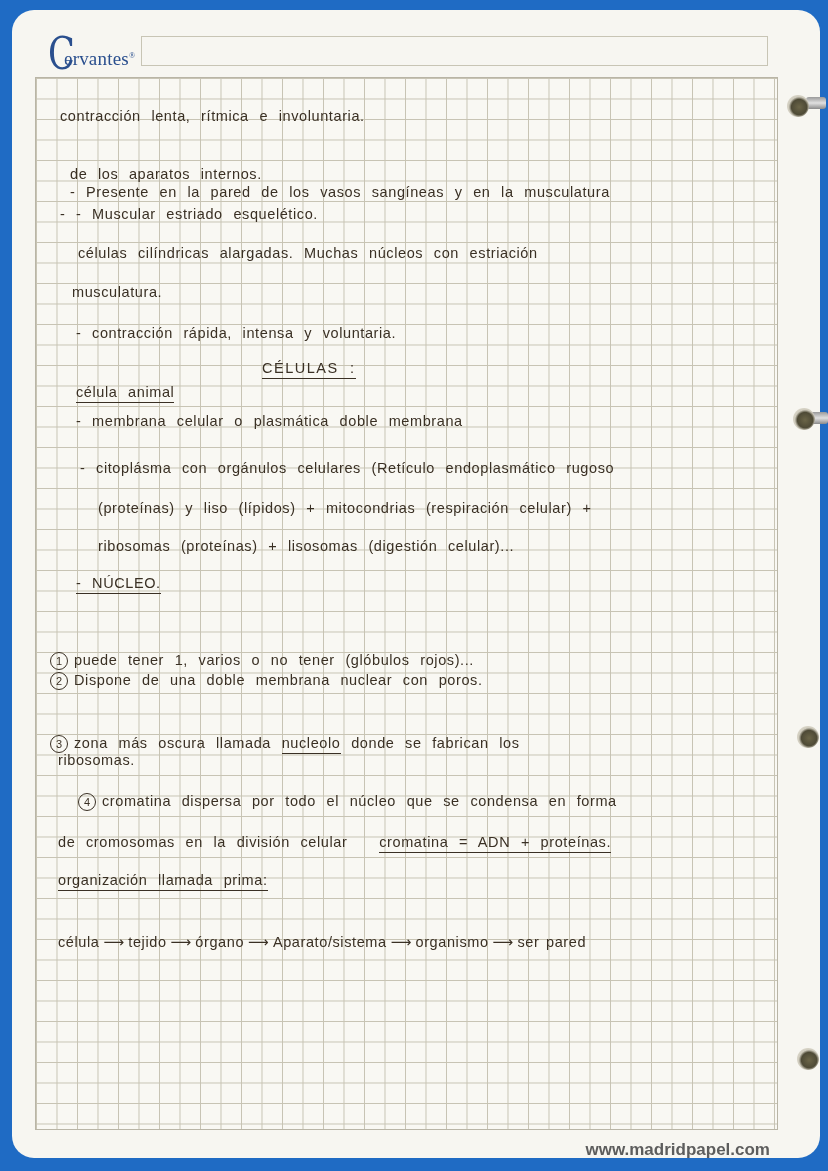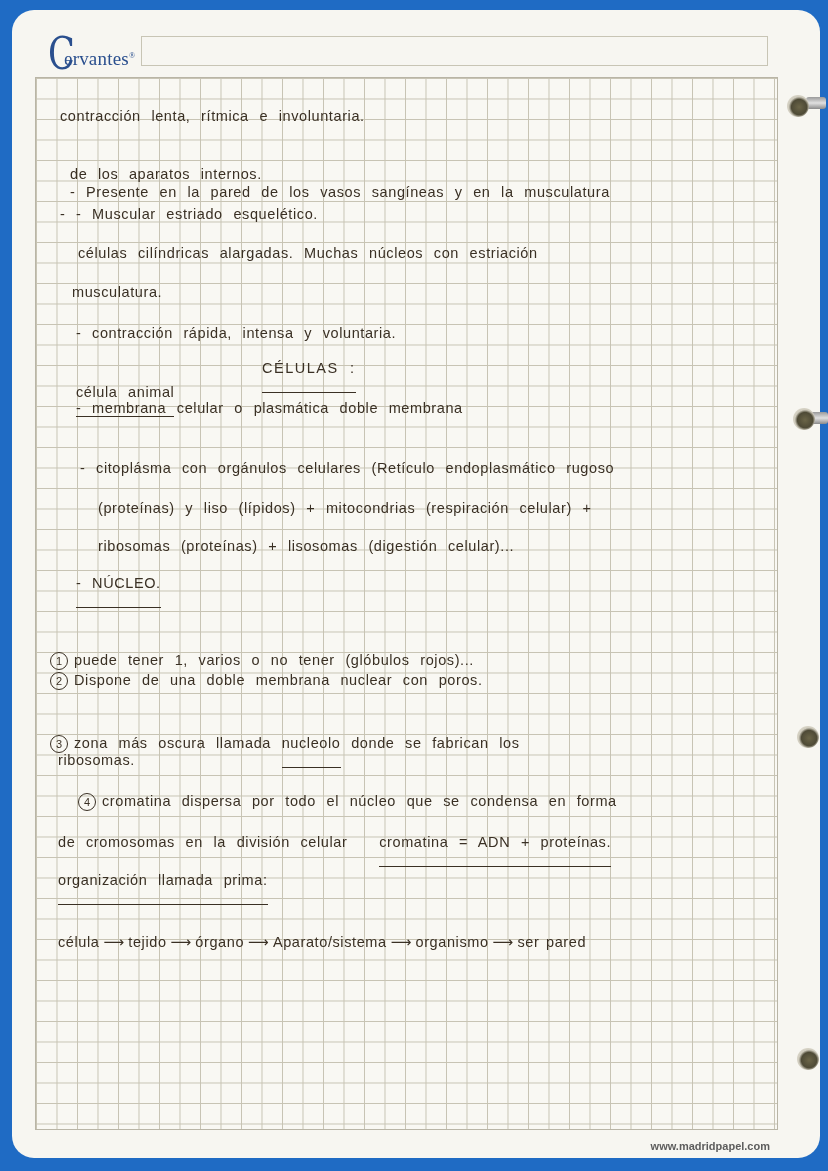--- a/index.html
+++ b/index.html
@@ -34,40 +34,40 @@
     position:absolute; left:23px; top:67px; width:741px; height:1051px;
     border:1px solid #b9b5a6;
     background-color:#f9f8f3;
     background-image:
       linear-gradient(to right, #c7c3b3 1px, transparent 1px),
       linear-gradient(to bottom, #c7c3b3 1px, transparent 1px);
     background-size:20.5px 20.5px;
   }
   .footer-url {
     position:absolute; right:50px; top:1130px;
-    font-family:"Liberation Sans", sans-serif; font-size:11px; font-weight:bold; color:#5d5d5d;
+    font-family:"Liberation Sans", sans-serif; font-size:17px; font-weight:bold; color:#5d5d5d;
   }
   .ring {
     position:absolute; width:22px; height:22px; border-radius:50%;
     background:radial-gradient(circle at 55% 55%, #6b6548 0%, #4e4a36 45%, #cfcbbd 60%, #eeeadf 100%);
   }
   .ring-arm {
     position:absolute; height:12px; width:20px; background:linear-gradient(#9a9a9a,#e0e0e0,#8a8a8a);
     border-radius:3px;
   }
   .hw {
     position:absolute;
     font-family:"Liberation Sans", sans-serif;
     color:#3a3024;
     font-size:14.5px;
     white-space:nowrap;
     letter-spacing:0.6px;
     word-spacing:6px;
   }
-  .u { border-bottom:1.6px solid #3a3024; padding-bottom:16px; }
+  .u { border-bottom:1.6px solid #3a3024; padding-bottom:2px; }
   .circ {
     display:inline-block; width:16px; height:16px; border:1.3px solid #3a3024; border-radius:50%;
     text-align:center; line-height:16px; font-size:11px; margin-right:6px; letter-spacing:0; word-spacing:0;
   }
   .arrow { display:inline-block; margin:0 4px; letter-spacing:0; }
 </style>
 </head>
 <body>
 
 <div class="page">
@@ -91,21 +91,21 @@
 <div class="hw" style="left:70px;top:148px;margin-top:36px;">- Presente en la pared de los vasos sangíneas y en la musculatura</div>
 <div class="hw" style="left:70px;top:166px;">de los aparatos internos.</div>
 <div class="hw" style="left:60px;top:206px;">- - Muscular estriado esquelético.</div>
 <div class="hw" style="left:78px;top:245px;">células cilíndricas alargadas. Muchas núcleos con estriación</div>
 <div class="hw" style="left:72px;top:284px;">musculatura.</div>
 <div class="hw" style="left:76px;top:325px;">- contracción rápida, intensa y voluntaria.</div>
 
 <div class="hw" style="left:262px;top:360px;letter-spacing:1.5px;"><span class="u">CÉLULAS :</span></div>
 <div class="hw" style="left:76px;top:384px;"><span class="u">célula animal</span></div>
 
-<div class="hw" style="left:76px;top:400px;">- membrana celular o plasmática doble membrana</div>
+<div class="hw" style="left:76px;top:413px;">- membrana celular o plasmática doble membrana</div>
 <div class="hw" style="left:80px;top:460px;">- citoplásma con orgánulos celulares (Retículo endoplasmático rugoso</div>
 <div class="hw" style="left:98px;top:500px;">(proteínas) y liso (lípidos) + mitocondrias (respiración celular) +</div>
 <div class="hw" style="left:98px;top:538px;">ribosomas (proteínas) + lisosomas (digestión celular)...</div>
 
 <div class="hw" style="left:76px;top:575px;"><span class="u">- NÚCLEO.</span></div>
 
 <div class="hw" style="left:50px;top:632px;margin-top:20px;"><span class="circ">1</span><span>puede tener 1, varios o no tener (glóbulos rojos)...</span></div>
 <div class="hw" style="left:50px;top:672px;"><span class="circ">2</span><span>Dispone de una doble membrana nuclear con poros.</span></div>
 <div class="hw" style="left:50px;top:712px;margin-top:23px;"><span class="circ">3</span><span>zona más oscura llamada</span> <span class="u">nucleolo</span> <span>donde se fabrican los</span></div>
 <div class="hw" style="left:58px;top:752px;">ribosomas.</div>

